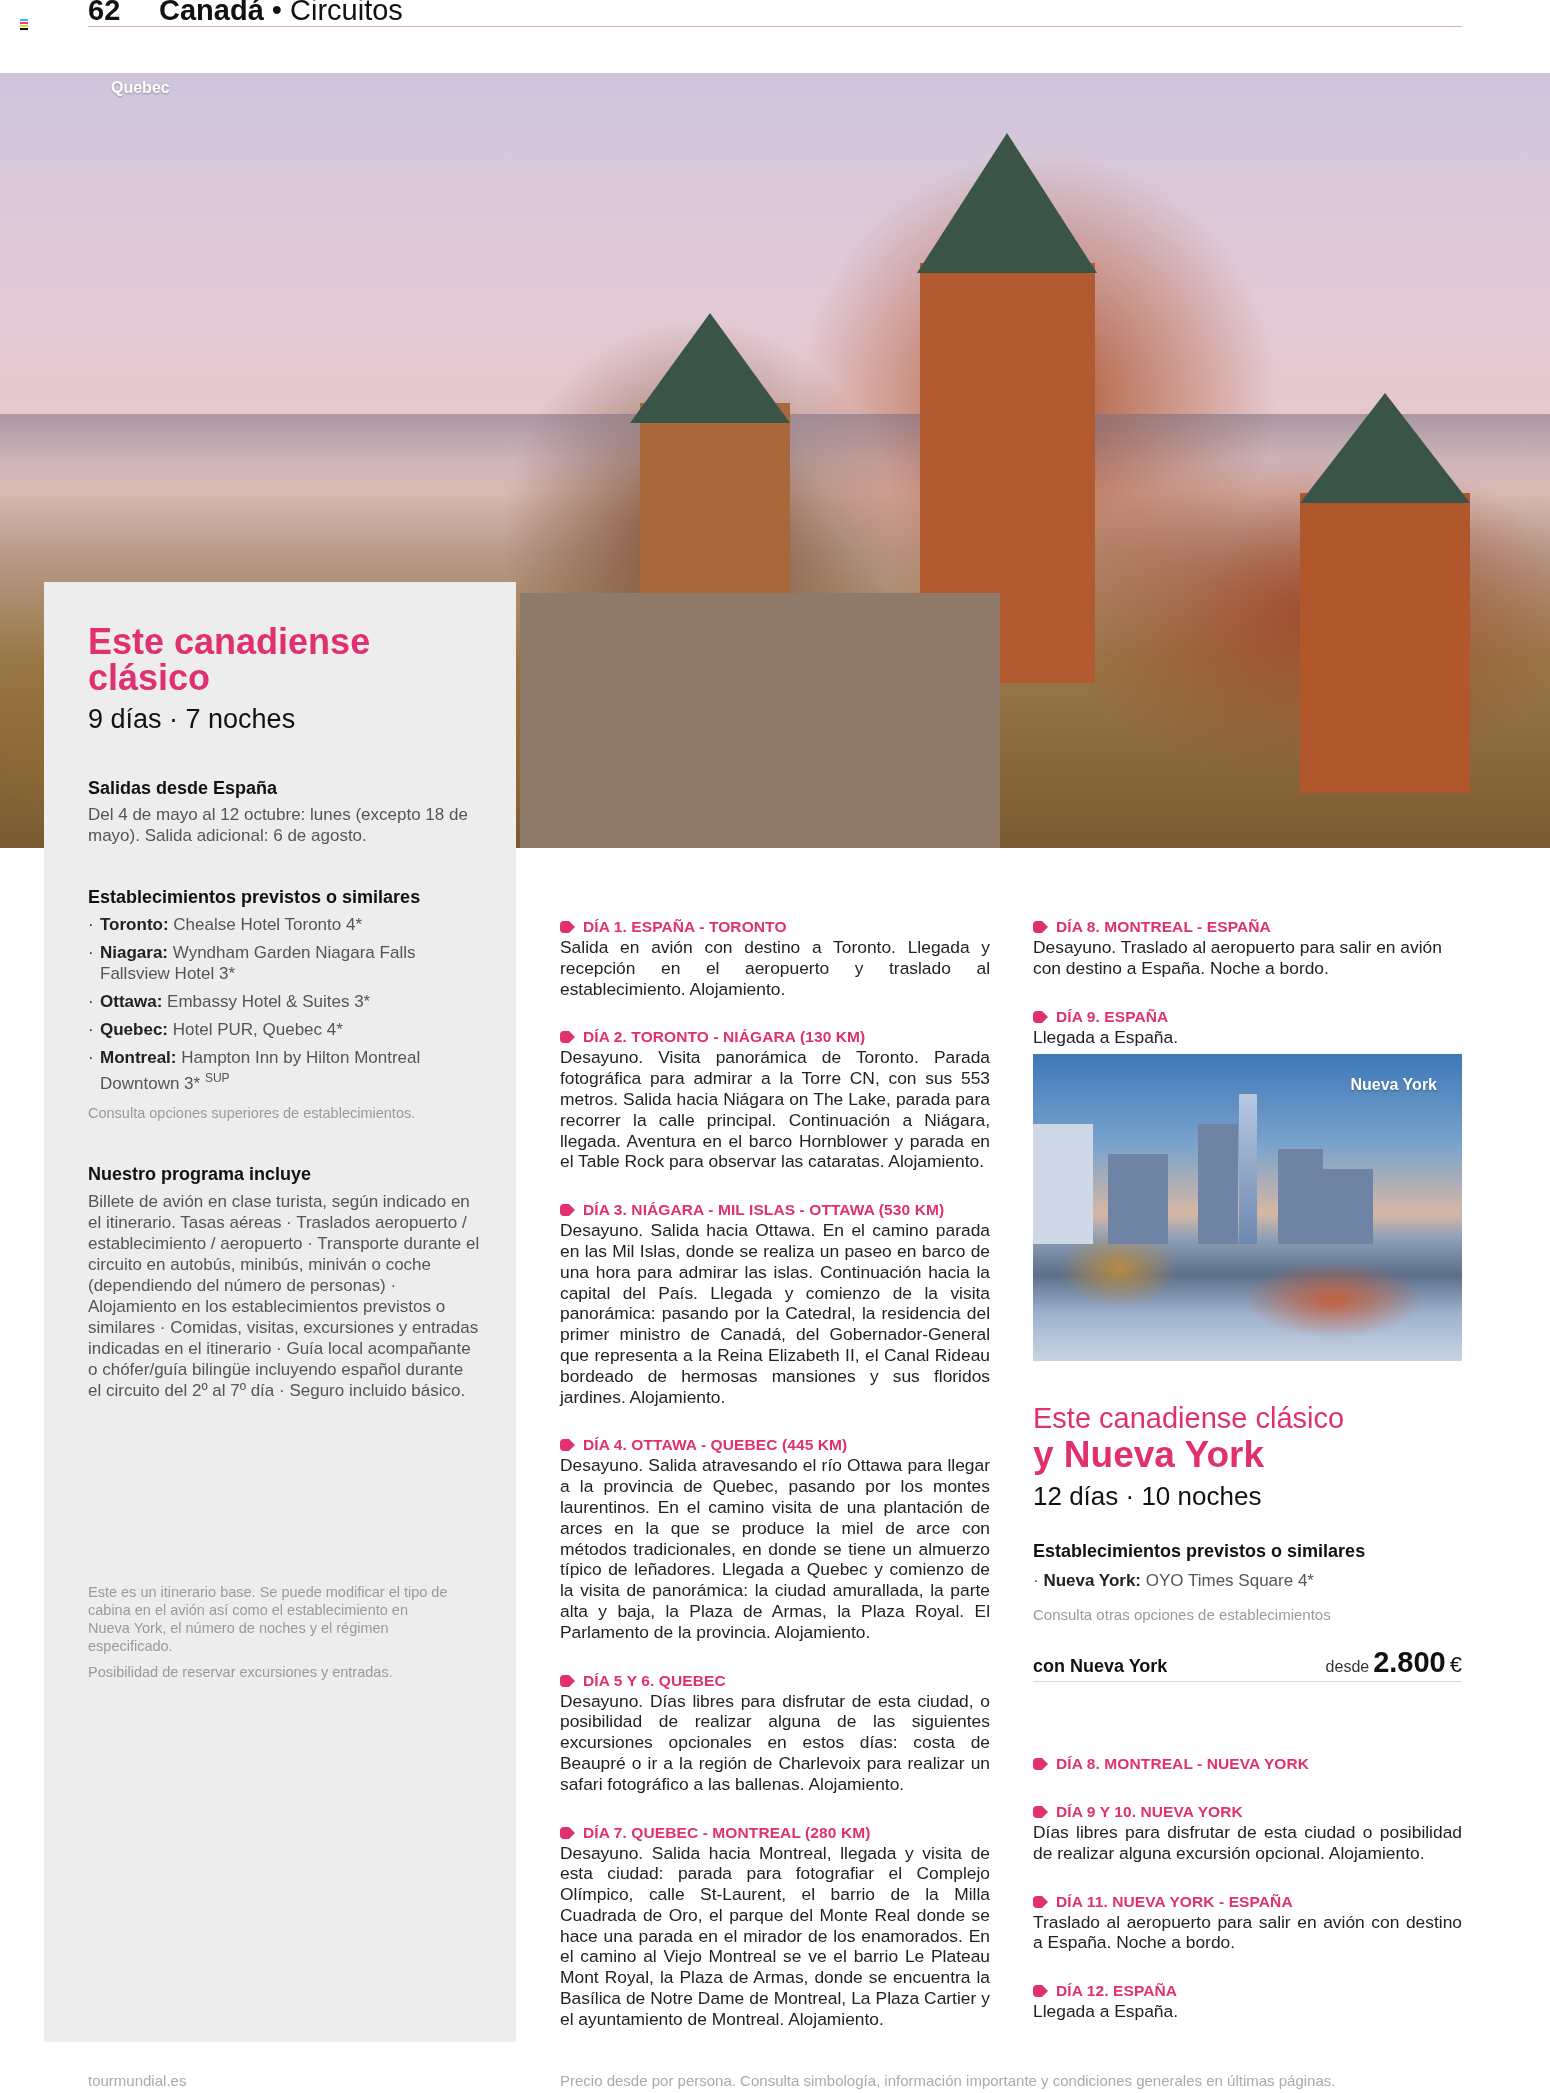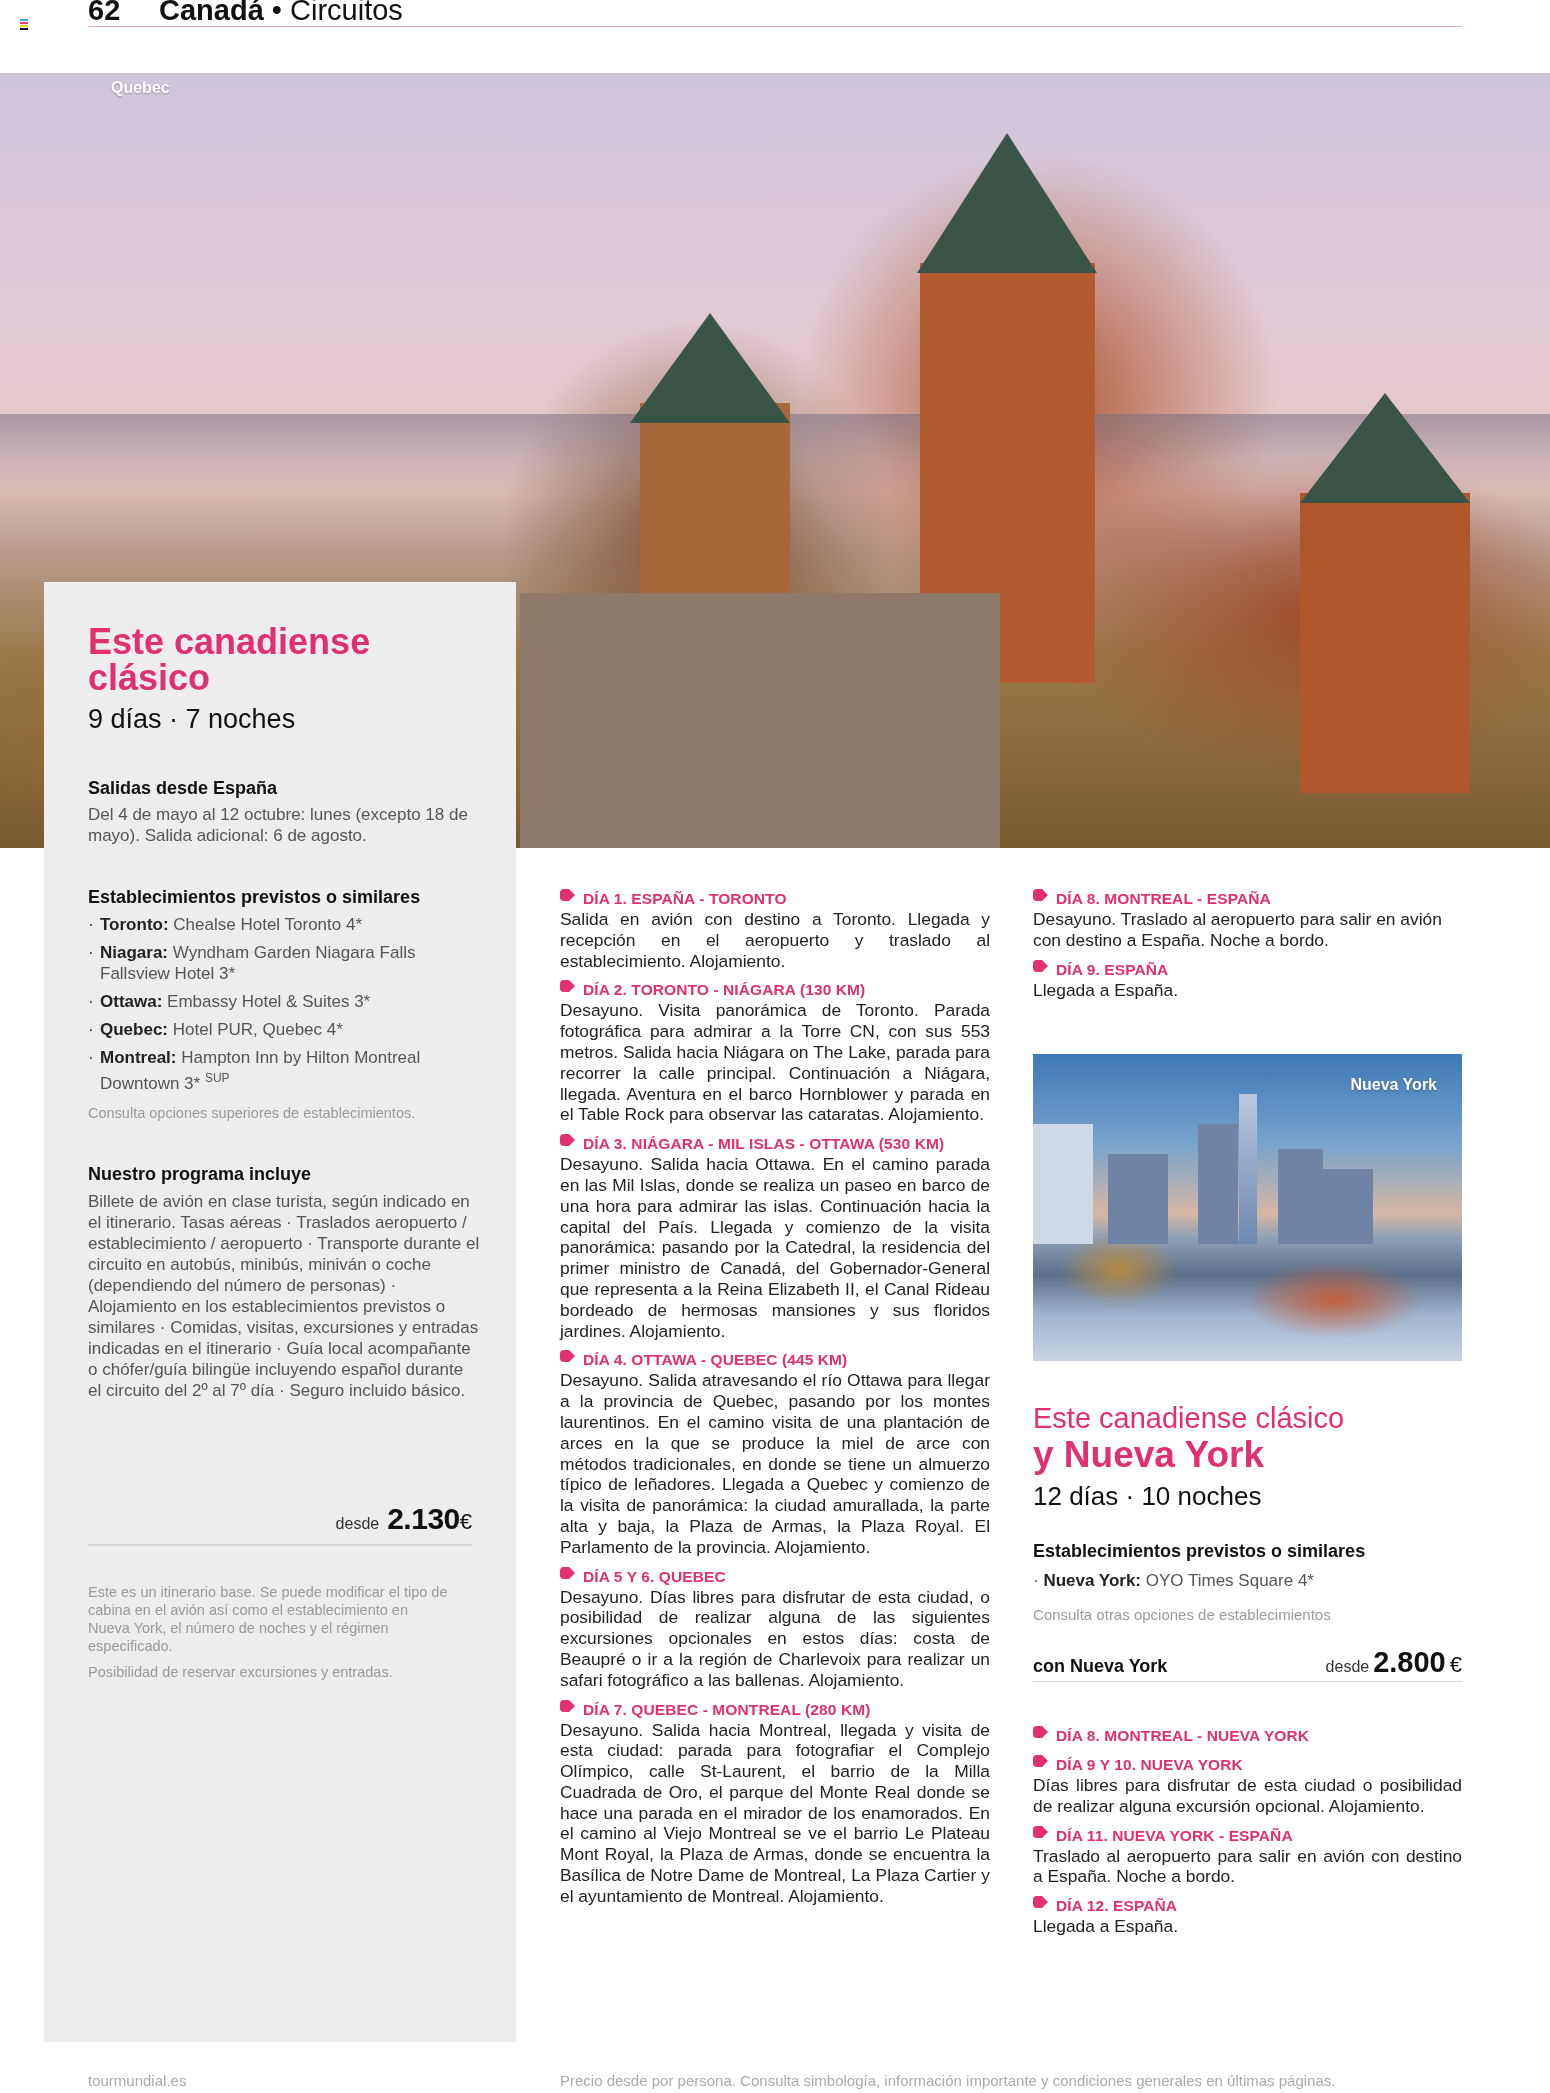--- a/index.html
+++ b/index.html
@@ -47,21 +47,21 @@
       linear-gradient(90deg, transparent 0 15%, #c9262c 15% 32%, #3a72c2 32% 78%, #7a55b8 78% 100%) 0 45% / 100% 30% no-repeat,
       radial-gradient(ellipse 30% 40% at 10% 20%, rgba(60,110,50,0.9), rgba(60,110,50,0) 70%),
       radial-gradient(ellipse 25% 40% at 92% 25%, rgba(60,110,50,0.9), rgba(60,110,50,0) 70%),
       radial-gradient(ellipse 25% 30% at 12% 88%, rgba(70,130,60,0.95), rgba(70,130,60,0) 70%),
       linear-gradient(180deg, #1f9ae0 0%, #2e9be6 35%, #9aa0a8 50%, #a6a9ad 100%); }
   .montreal-photo .turret { position: absolute; left: 42%; top: 6%; width: 60px; height: 110px; background: linear-gradient(180deg, #9ba3ae, #c7ccd2); clip-path: polygon(50% 0, 100% 100%, 0 100%); }
 
   .col-mid { position: absolute; left: 560px; top: 889px; width: 430px; }
   .col-right { position: absolute; left: 1033px; width: 429px; }
   .day { margin-bottom: 9px; }
-  .day-h { display: flex; align-items: flex-start; font-size: 15.5px; font-weight: 700; color: #e0306f; line-height: 20px; letter-spacing: 0.1px; }
+  .day-h { display: flex; align-items: center; font-size: 15.5px; font-weight: 700; color: #e0306f; line-height: 20px; letter-spacing: 0.1px; margin-top: 28px; }
   .day-icon { width: 15px; height: 12px; margin-right: 8px; flex: none; }
   .day-p { font-size: 17.4px; line-height: 20.8px; color: #222; text-align: justify; }
 
   .ny-photo { position: absolute; left: 1033px; top: 1054px; width: 429px; height: 307px; overflow: hidden;
     background:
       radial-gradient(ellipse 30% 18% at 70% 80%, rgba(200,90,50,0.9), rgba(200,90,50,0) 70%),
       radial-gradient(ellipse 20% 18% at 20% 70%, rgba(190,140,60,0.9), rgba(190,140,60,0) 70%),
       linear-gradient(180deg, #3e78b8 0%, #7aa4cc 30%, #d6b7a4 52%, #8ea0b8 60%, #5b6f8a 72%, #9fb4d0 85%, #c9d3e2 100%); }
   .ny-photo .bldg { position: absolute; bottom: 38%; background: #6f84a4; }
   .ny-photo .spire { position: absolute; left: 48%; bottom: 38%; width: 18px; height: 150px; background: linear-gradient(180deg, #b8c8e0, #6d88b0); }
@@ -123,23 +123,20 @@
     <li><b>Niagara:</b> <span>Wyndham Garden Niagara Falls Fallsview Hotel 3*</span></li>
     <li><b>Ottawa:</b> <span>Embassy Hotel &amp; Suites 3*</span></li>
     <li><b>Quebec:</b> <span>Hotel PUR, Quebec 4*</span></li>
     <li><b>Montreal:</b> <span>Hampton Inn by Hilton Montreal Downtown 3*</span> <sup>SUP</sup></li>
   </ul>
   <p class="muted-small" style="top:522px;">Consulta opciones superiores de establecimientos.</p>
 
   <h3 class="sect-h" style="top:582px;">Nuestro programa incluye</h3>
   <p class="sect-p" style="top:609px; width:392px;">Billete de avión en clase turista, según indicado en el itinerario. Tasas aéreas · Traslados aeropuerto / establecimiento / aeropuerto · Transporte durante el circuito en autobús, minibús, miniván o coche (dependiendo del número de personas) · Alojamiento en los establecimientos previstos o similares · Comidas, visitas, excursiones y entradas indicadas en el itinerario · Guía local acompañante o chófer/guía bilingüe incluyendo español durante el circuito del 2º al 7º día · Seguro incluido básico.</p>
 
-  <div class="price-row">
-    <span class="desde">desde</span><span class="amount">2.130</span><span class="cur">€</span>
-  </div>
 
   <p class="muted-small" style="top:1001px; width:360px;">Este es un itinerario base. Se puede modificar el tipo de cabina en el avión así como el establecimiento en Nueva York, el número de noches y el régimen especificado.</p>
   <p class="muted-small" style="top:1081px;">Posibilidad de reservar excursiones y entradas.</p>
 
 </div>
 
 <div class="col-mid">
   <div class="day">
     <div class="day-h">
         <svg class="day-icon" viewBox="0 0 15 12">

